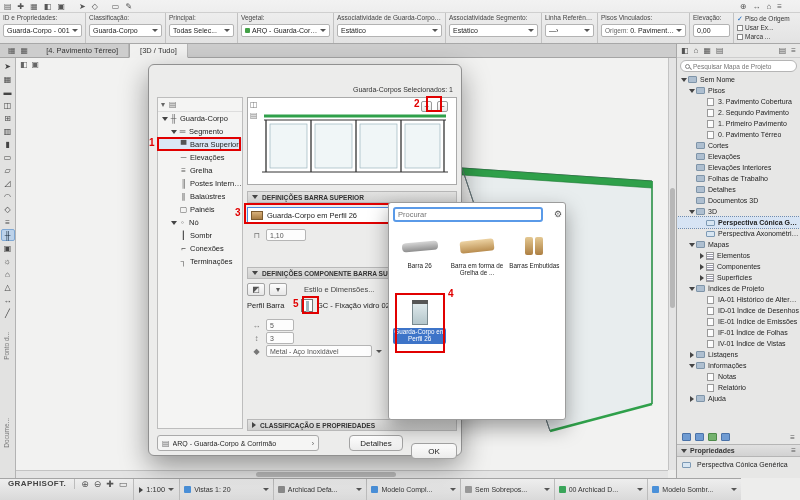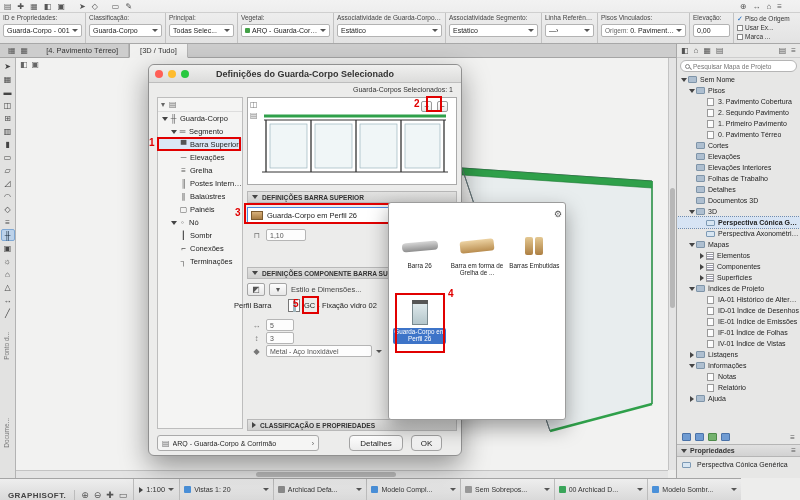--- a/index.html
+++ b/index.html
@@ -92,21 +92,21 @@
   .tri-d{width:0;height:0;border-left:3.5px solid transparent;border-right:3.5px solid transparent;border-top:4.5px solid #444;flex:0 0 auto}
   .tri-r{width:0;height:0;border-top:3.5px solid transparent;border-bottom:3.5px solid transparent;border-left:4.5px solid #444;flex:0 0 auto}
   .prow{position:absolute;left:98px;top:142px;width:210px;height:16px;background:#fff;border:1px solid #4a8ae0;display:flex;align-items:center;gap:4px;padding:0 3px}
   .profico{width:12px;height:9px;background:linear-gradient(#d8b07a,#a87c42);border:1px solid #7c5a2e;flex:0 0 12px}
   .prowtxt{font-size:7.5px;overflow:hidden;text-overflow:ellipsis;white-space:nowrap}
   .prowbtn{margin-left:auto;border-left:1px solid #ccc;padding-left:4px;color:#555;font-size:9px}
   .drow{position:absolute;display:flex;align-items:center;gap:4px;font-size:7.5px;color:#222}
   .dico{font-size:8px;color:#777;width:11px;text-align:center;flex:0 0 11px}
   .dfield{height:12px;border:1px solid #b5b5b5;background:#fdfdfd;border-radius:2px;display:flex;align-items:center;padding:0 3px;font-size:7px;color:#555}
   .cbtn{width:18px;height:13px;border:1px solid #a5a5a5;background:linear-gradient(#fdfdfd,#e7e7e7);border-radius:2px;display:flex;align-items:center;justify-content:center;font-size:8px;color:#555}
-  .styl{font-size:7.5px;color:#444;margin-left:0}
+  .styl{font-size:7.5px;color:#444;margin-left:13px}
   .gcico{width:12px;height:13px;border:1px solid #777;background:#fff;position:relative;flex:0 0 12px}
   .gcico::before{content:"";position:absolute;left:4px;top:1px;width:3px;height:11px;background:#9fb6bd}
   .fbtn{position:absolute;height:16px;border:1px solid #a3a3a3;border-radius:4px;background:linear-gradient(#fdfdfd,#ececec);font-size:8px;display:flex;align-items:center;justify-content:center;color:#222}
   .fav{position:absolute;left:8px;top:370px;width:162px;height:16px;border:1px solid #aaa;border-radius:3px;background:#f5f5f4;display:flex;align-items:center;gap:3px;padding:0 4px;font-size:7px;color:#222}
 
   
   .popup{position:absolute;left:388px;top:202px;width:178px;height:218px;background:#fff;border:1px solid #9c9c9c;border-radius:3px;box-shadow:0 8px 20px rgba(0,0,0,.35);z-index:15}
   .psearch{position:absolute;left:4px;top:4px;width:150px;height:15px;border:2px solid #5a9ae8;border-radius:3px;display:flex;align-items:center;padding:0 3px;background:#fff}
   .psearch input{border:0;outline:0;width:100%;font-size:7.5px;font-family:inherit;color:#333}
   .pgear{position:absolute;right:3px;top:6px;font-size:9px;color:#555}
@@ -120,21 +120,21 @@
   .t-gc::before{content:"";position:absolute;left:-1px;top:-1px;width:16px;height:4px;background:#555}
   .pcap{font-size:6.3px;line-height:1.18;height:16px;overflow:hidden;margin:0 2px;color:#222}
   .pcap.sel{background:#3d74c8;color:#fff;border-radius:2px}
 
   
   .abox{position:absolute;border:2px solid #e10000;z-index:30;pointer-events:none}
   .abox.under{z-index:12}
   .anum{position:absolute;color:#e10000;font-weight:bold;font-size:10px;z-index:31;pointer-events:none}
 
   
-  .bottombar{position:absolute;left:0;top:478px;width:741px;height:22px;background:linear-gradient(#eeeeee,#d9d9d9);border-top:1px solid #a5a5a5;display:flex;align-items:flex-end;font-size:7.5px;color:#333;z-index:3}
+  .bottombar{position:absolute;left:0;top:478px;width:741px;height:22px;background:linear-gradient(#eeeeee,#d9d9d9);border-top:1px solid #a5a5a5;display:flex;align-items:flex-start;font-size:7.5px;color:#333;z-index:3}
   .brand{font-size:8px;font-weight:bold;letter-spacing:.4px;color:#444;padding:0 8px;white-space:nowrap}
   .zgrp{display:flex;gap:5px;color:#555;font-size:9px;padding:0 6px;border-left:1px solid #bcbcbc}
   .seg{display:flex;align-items:center;gap:3px;border-left:1px solid #bcbcbc;padding:0 5px;height:100%;white-space:nowrap}
   .btab{flex:1;min-width:0;display:flex;align-items:center;gap:3px;border-left:1px solid #bcbcbc;padding:0 4px;height:100%;overflow:hidden}
   .btab span.lbl{overflow:hidden;text-overflow:ellipsis;white-space:nowrap;font-size:7px}
   .tic{width:7px;height:7px;border-radius:1px;flex:0 0 7px}
 </style>
 </head>
 <body>
 
@@ -482,26 +482,20 @@
       <span>Propriedades</span>
       <span style="margin-left:auto;font-weight:normal;font-size:8px;color:#555">≡</span>
     </div>
     <div class="navpropval">
       <span class="vic"></span>
       <span>Perspectiva Cónica Genérica</span>
     </div>
   </div>
 
   <div class="dialog">
-    <div class="dtitle">
-      <span class="tlb r"></span>
-      <span class="tlb y"></span>
-      <span class="tlb g"></span>
-      <span class="dtxt">Definições do Guarda-Corpo Selecionado</span>
-    </div>
     <div class="dinfo">Guarda-Corpos Selecionados: 1</div>
 
     <div class="dtree">
       <div class="dtreetools">
           <span>▾</span>
           <span>▤</span>
         </div>
       <div class="ti">
           <span class="arr open"></span>
           <span class="tg">╫</span>
@@ -597,21 +591,21 @@
       <span class="tri-d"></span>
       <span>DEFINIÇÕES COMPONENTE BARRA SUPERIOR</span>
     </div>
 
     <div class="drow" style="left:98px;top:218px">
       <span class="cbtn">◩</span>
       <span class="cbtn">▾</span>
       <span class="styl">Estilo e Dimensões...</span>
     </div>
 
-    <div class="drow" style="left:85px;top:234px">
+    <div class="drow" style="left:98px;top:234px">
       <span style="width:50px;font-size:7.5px">Perfil Barra</span>
       <span class="gcico"></span>
       <span style="font-size:7.5px">GC - Fixação vidro 02</span>
     </div>
 
     <div class="drow" style="left:102px;top:254px">
       <span class="dico">↔</span>
       <span class="dfield" style="width:28px">5</span>
     </div>
     <div class="drow" style="left:102px;top:267px">
@@ -628,24 +622,27 @@
       <span class="tri-r"></span>
       <span>CLASSIFICAÇÃO E PROPRIEDADES</span>
     </div>
 
     <div class="fav">
       <span style="font-size:8px;color:#666">▤</span>
       <span style="overflow:hidden;text-overflow:ellipsis;white-space:nowrap">ARQ - Guarda-Corpo &amp; Corrimão</span>
       <span style="margin-left:auto;color:#555">›</span>
     </div>
     <div class="fbtn" style="left:200px;top:370px;width:54px">Detalhes</div>
-    <div class="fbtn" style="left:262px;top:370px;width:31px">OK</div>
+    <div class="fbtn" style="left:262px;top:378px;width:46px">OK</div>
   </div>
 
   <div class="popup">
+    <div class="psearch">
+      <input placeholder="Procurar" style="">
+    </div>
     <span class="pgear">⚙</span>
     <div class="pgrid">
       <div class="pitem">
         <div class="th">
             <span class="t-bar26"></span>
           </div>
         <div class="pcap">Barra 26</div>
       </div>
       <div class="pitem">
         <div class="th">

